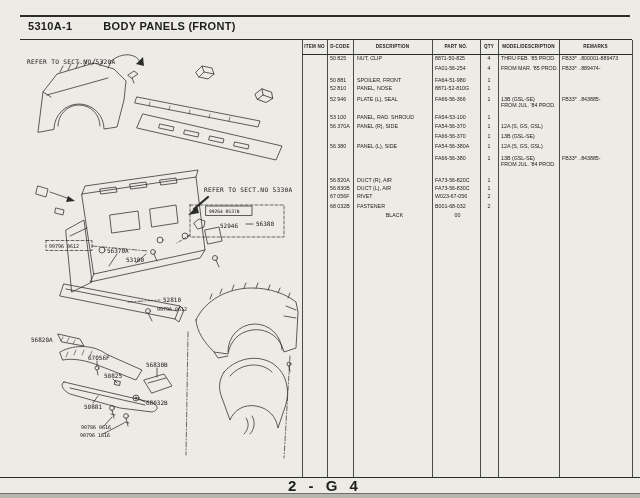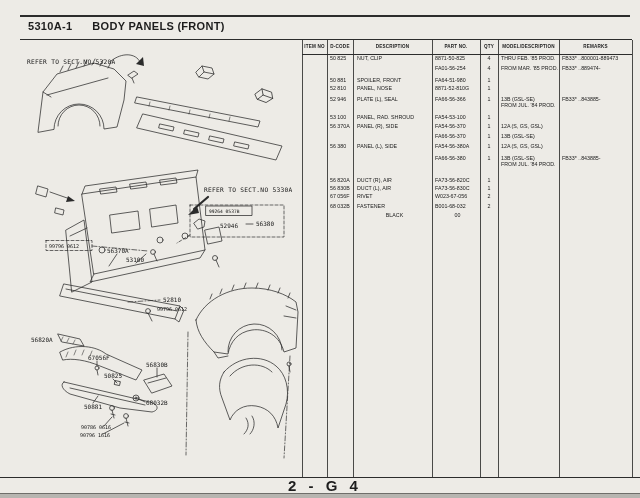--- a/index.html
+++ b/index.html
@@ -2,21 +2,21 @@
 <html><head>
 <meta charset="utf-8">
 <style>
   html,body{margin:0;padding:0;}
   body{width:640px;height:498px;position:relative;background:#edebe6;overflow:hidden;
        font-family:"Liberation Sans",sans-serif;color:#1d1d1d;}
   
   .rule{position:absolute;background:#2c2c2c;}
   
   .title-wrap{position:absolute;left:28px;top:20px;font-weight:bold;font-size:11px;letter-spacing:.3px;white-space:nowrap;}
-  .title-wrap .code{margin-right:20px;}
+  .title-wrap .code{margin-right:31px;}
   
   .vline{position:absolute;width:1px;background:#4a4a48;top:40px;height:438px;}
   .thead{position:absolute;top:42px;height:11px;font-size:4.6px;font-weight:bold;color:#222;}
   .thead div{position:absolute;text-align:center;top:2px;letter-spacing:.2px;}
   .rows{position:absolute;left:302px;top:56px;width:330px;}
   .trow{display:flex;align-items:flex-start;}
   .tcell{font-size:5.3px;line-height:1.12;white-space:pre-line;overflow:hidden;color:#1a1a1a;}
   .c0{width:25px;}
   .c1{width:26px;padding-left:3px;box-sizing:border-box;}
   .c2{width:79px;padding-left:4px;box-sizing:border-box;}

